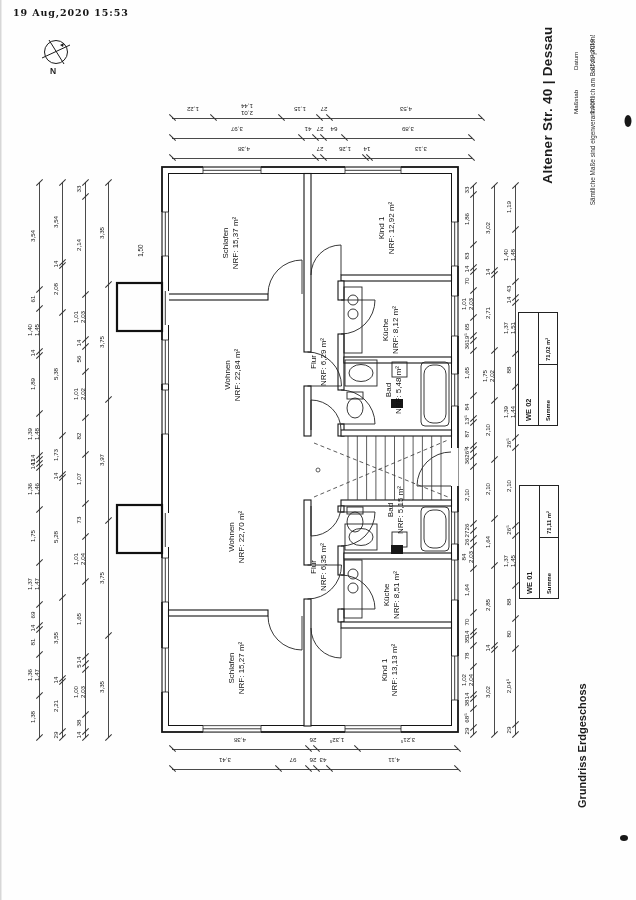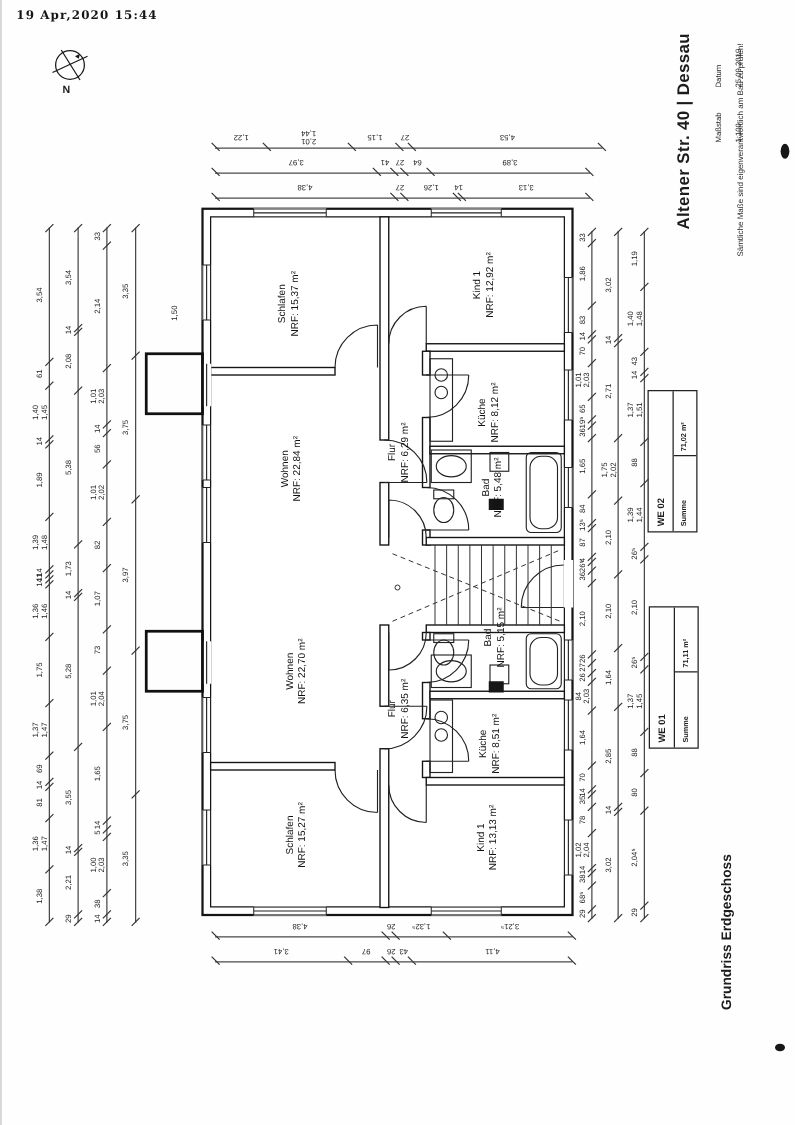--- a/index.html
+++ b/index.html
@@ -76,21 +76,21 @@
   .dim-misc{left:134px;top:247px;font-size:6.3px;transform:rotate(-90deg);color:#222;}
 
   svg .wall{fill:#fff;stroke:#141414;stroke-width:1.1;}
   svg .thin{stroke:#222;stroke-width:.9;fill:none;}
 </style>
 </head>
 <body>
 
 <div class="page">
 
-  <div class="abs timestamp">19 Apr,2020  15:44</div>
+  <div class="abs timestamp">19 Aug,2020  15:53</div>
 
   <svg class="abs" style="left:0;top:0" width="636" height="900" viewBox="0 0 636 900">
 
     <g stroke="#1a1a1a" stroke-width="1" fill="none">
       <circle cx="56" cy="52" r="11.5"></circle>
       <line x1="42" y1="58" x2="70" y2="45"></line>
       <line x1="49" y1="40" x2="64" y2="64"></line>
       <path d="M60,45 l4,-2 l-1,4 z" fill="#1a1a1a" stroke="none"></path>
     </g>
 

